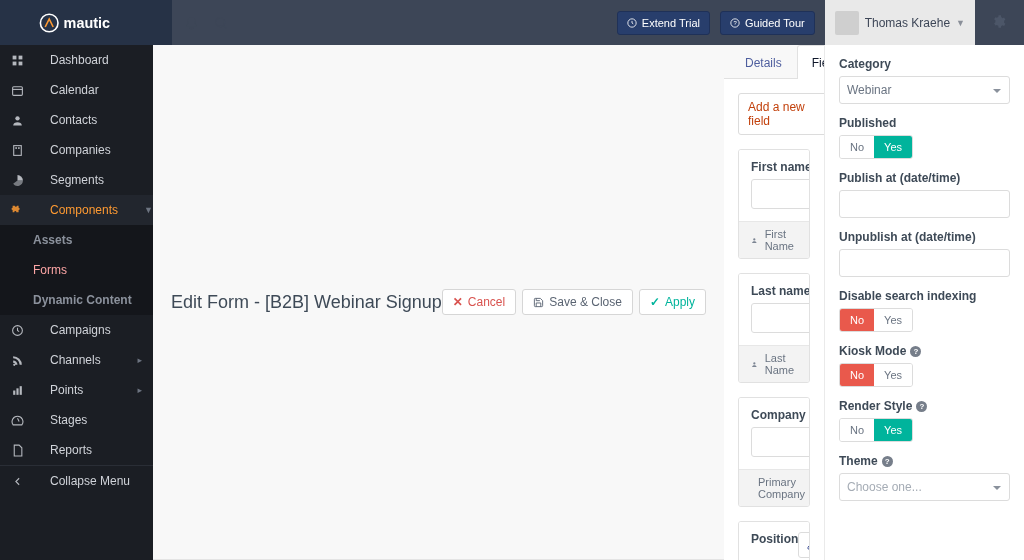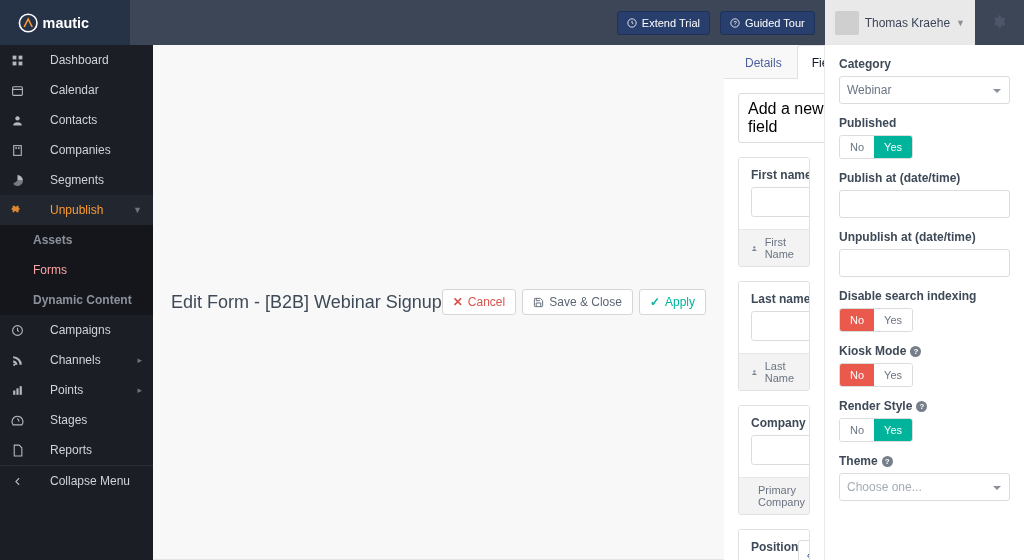--- a/index.html
+++ b/index.html
@@ -16,21 +16,21 @@
   
   .topbar {
     height: 45px;
     background: #3d4657;
     display: flex;
     align-items: center;
     color: #fff;
     position: relative;
   }
   .brand {
-    width: 130px;
+    width: 172px;
     display: flex;
     align-items: center;
     justify-content: center;
     background: #263246;
     height: 100%;
   }
   .brand svg { height: 24px; }
   .top-icons { display: flex; align-items: center; padding: 0 12px; gap: 16px; }
   .top-icons svg { fill: #3d4657; stroke:#3d4657; }
   .top-icons .ic { color:#4d5a72; }
@@ -128,21 +128,21 @@
     color:#0f172a;
   }
 
   .pane { padding:14px; background:#fff; }
 
   .add-field {
     border:1px solid #dcdcdc; border-radius:3px;
     width:190px; display:flex; align-items:center;
     background:#fff;
   }
-  .add-field span{ flex:1; padding:6px 9px; color:#000000; font-size:16px;}
+  .add-field span{ flex:1; padding:6px 9px; color:#c2410c; font-size:12px;}
   .add-field .dd { border-left:1px solid #dcdcdc; padding:6px 8px; color:#8a919c; font-size:9px;}
 
   
   .field-card {
     border:1px solid #e1e1e1;
     border-radius:3px;
     margin-top:14px;
     overflow:hidden;
     position:relative;
   }
@@ -285,21 +285,21 @@
         <svg class="ic" viewBox="0 0 24 24">
           <path d="M12 2v10h10A10 10 0 0 0 12 2z"></path>
           <path d="M12 12L4 18a10 10 0 0 0 18-6H12z" opacity=".6"></path>
         </svg>
         <span>Segments</span>
       </div>
       <div class="sidebar-item expanded">
         <svg class="ic" viewBox="0 0 24 24">
           <path d="M10 3h4v4a2 2 0 1 1 0 4v4h-4a2 2 0 1 0-4 0H3v-4a2 2 0 1 1 0-4V3h4a2 2 0 1 0 4 0z"></path>
         </svg>
-        <span>Unpublish</span>
+        <span>Components</span>
         <span class="sidebar-caret">▼</span>
       </div>
       <div class="sidebar-item sub">
         <span>Assets</span>
       </div>
       <div class="sidebar-item sub active">
         <span>Forms</span>
       </div>
       <div class="sidebar-item sub">
         <span>Dynamic Content</span>

